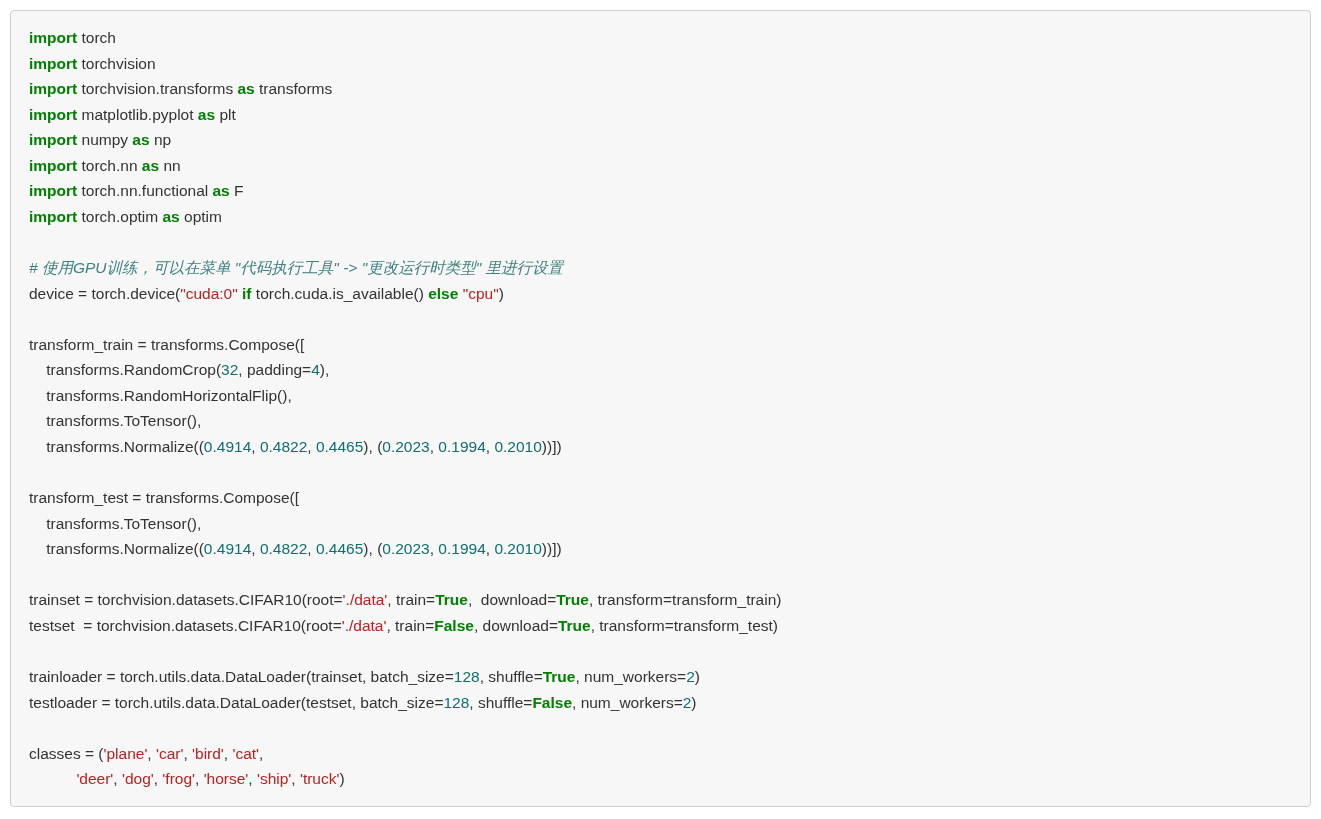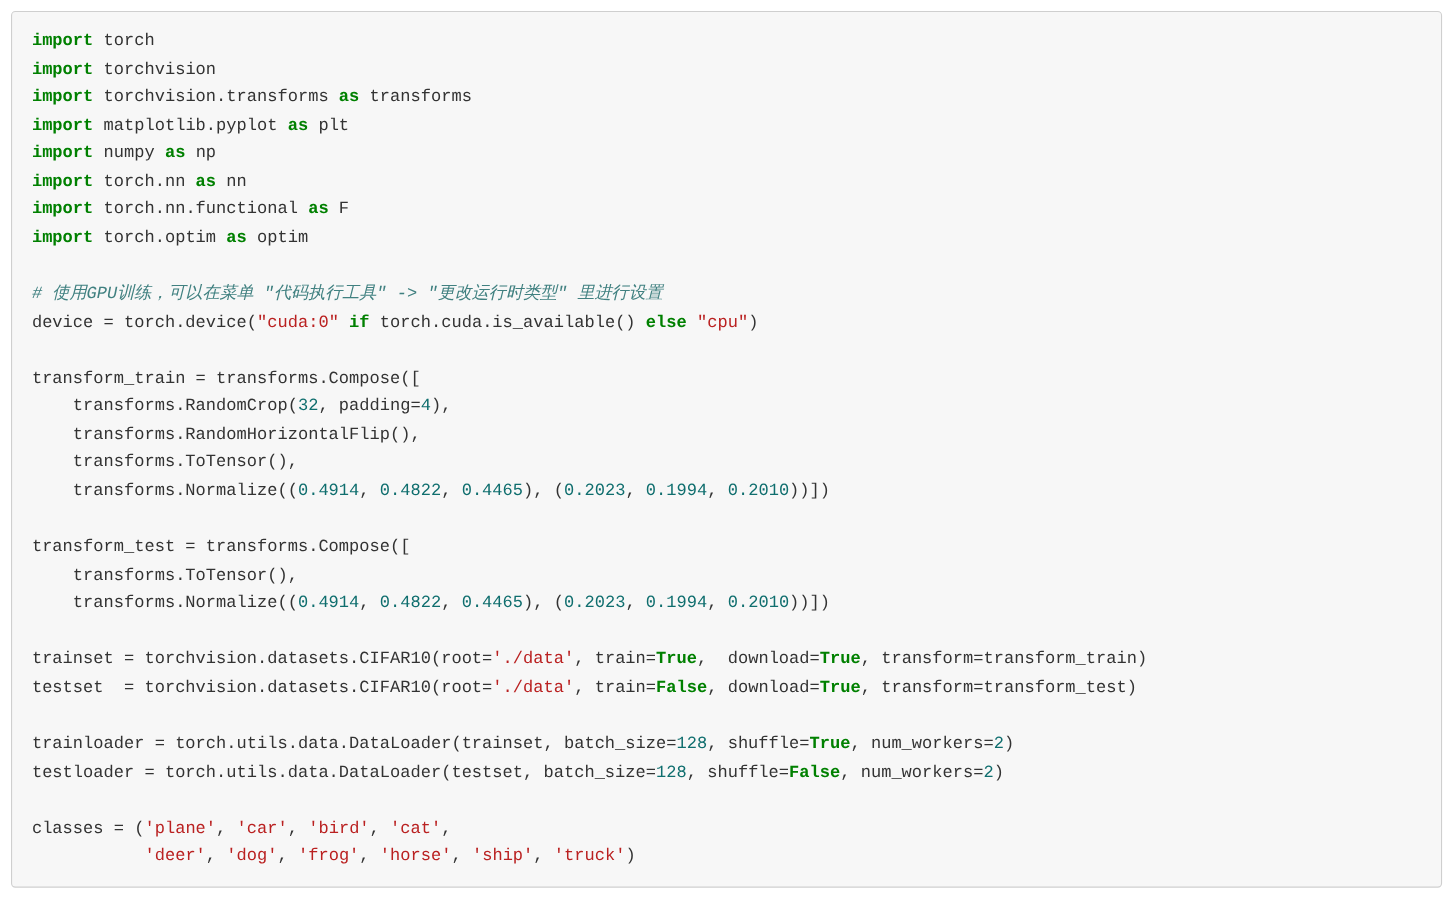--- a/index.html
+++ b/index.html
@@ -10,21 +10,21 @@
   }
   .code-block {
     border: 1px solid #cfcfcf;
     border-radius: 4px;
     padding: 14px 18px;
     background: #f7f7f7;
     overflow-x: auto;
   }
   pre {
     margin: 0;
-    font-family: Liberation Mono, monospace;
+    font-family: Liberation Sans, sans-serif;
     font-size: 15.5px;
     line-height: 1.65;
     white-space: pre;
   }
   .kw { color: #008000; font-weight: bold; }   
   .bool { color: #008000; font-weight: bold; } 
   .str { color: #ba2121; }                     
   .num { color: #0f6e6e; }                     
   .cmt { color: #408080; font-style: italic; } 
   .plain { color: #333333; }

